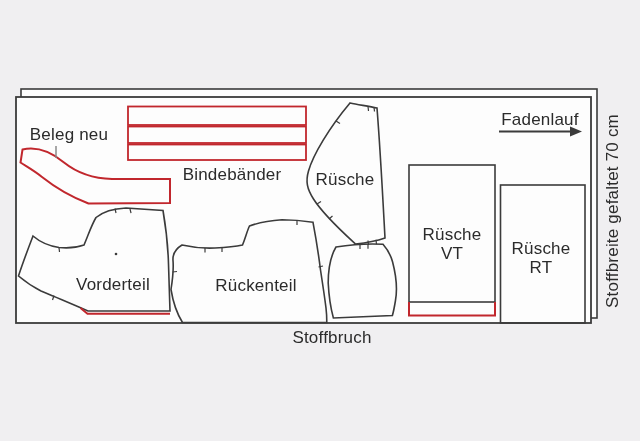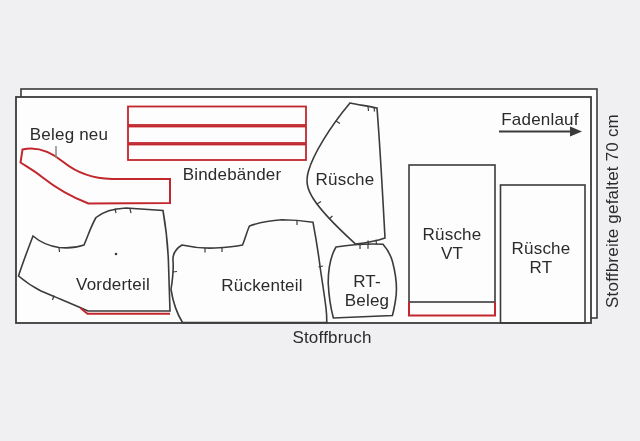--- a/index.html
+++ b/index.html
@@ -97,26 +97,22 @@
       <line x1="376" y1="239.8" x2="376.5" y2="244.2"></line>
       <line x1="360" y1="244.6" x2="360" y2="249"></line>
       <line x1="368" y1="244.3" x2="368" y2="248.7"></line>
     </g>
   </svg>
 
   <div class="label" style="left:232px;top:174px;">Bindebänder</div>
   <div class="label" style="left:69px;top:134px;">Beleg neu</div>
   <div class="label" style="left:345px;top:179px;">Rüsche</div>
   <div class="label" style="left:113px;top:284px;">Vorderteil</div>
-  <div class="label" style="left:262px;top:285px;">Rückenteil</div>
+  <div class="label" style="left:256px;top:285px;">Rückenteil</div>
 
-  <div class="label two-line" style="left:367px;top:291px;">
-    <span>RT-</span>
-    <span>Beleg</span>
-  </div>
 
   <div class="label two-line" style="left:452px;top:244px;">
     <span>Rüsche</span>
     <span>VT</span>
   </div>
 
   <div class="label two-line" style="left:541px;top:258px;">
     <span>Rüsche</span>
     <span>RT</span>
   </div>

